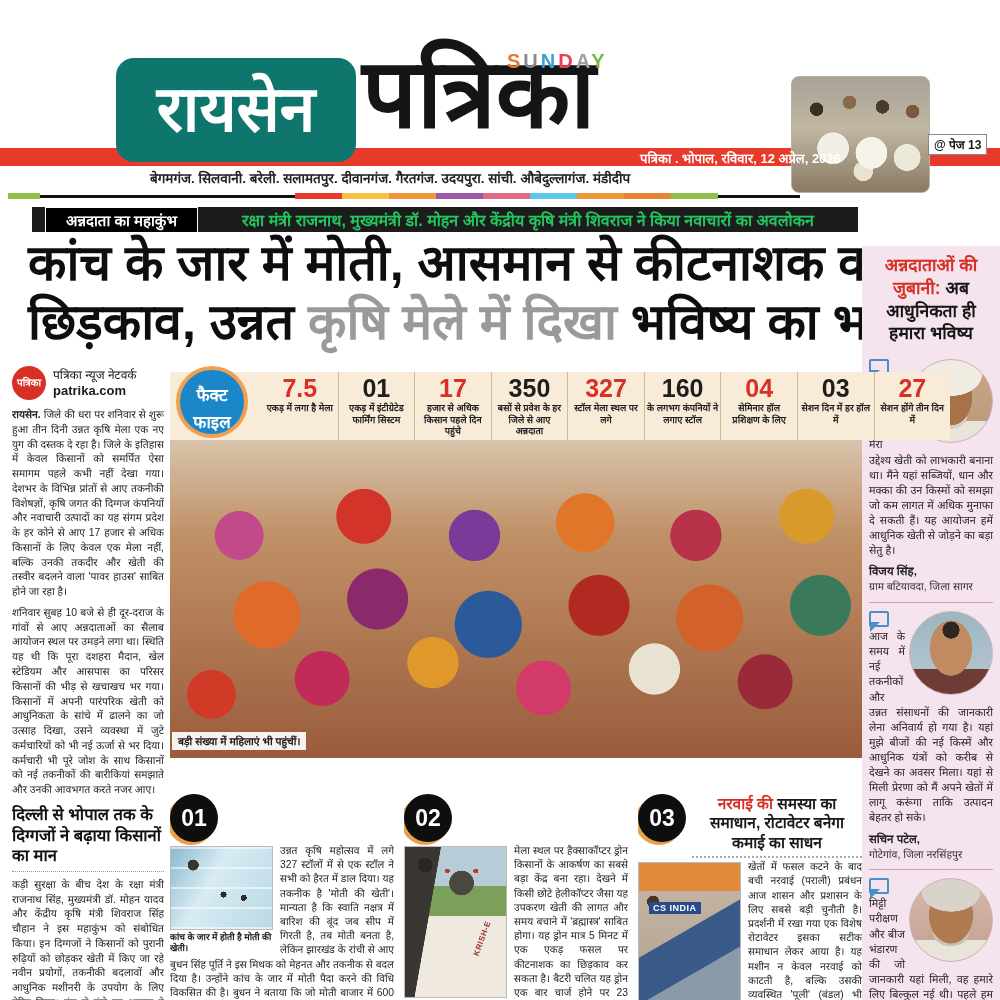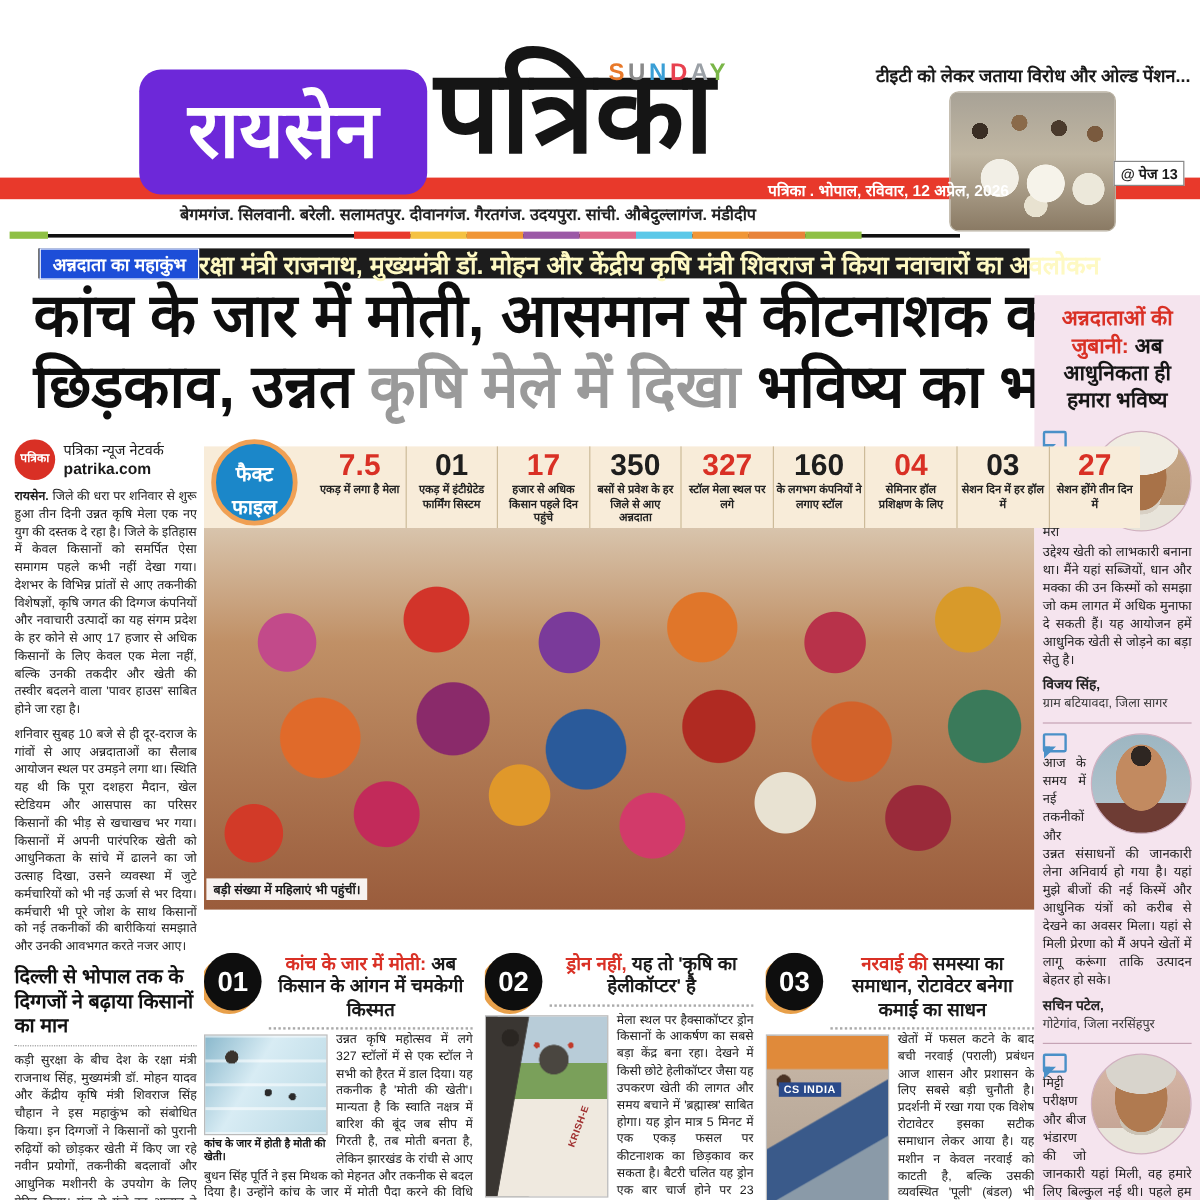--- a/index.html
+++ b/index.html
@@ -1,21 +1,21 @@
 <!DOCTYPE html>
 <html><head>
 <meta charset="utf-8">
 <style>
   html,body{margin:0;padding:0;background:#e8e8e8;}
   .page{position:relative;width:1000px;height:1000px;background:#ffffff;overflow:hidden;
         font-family:"Liberation Sans",sans-serif;color:#1a1a1a;margin:0 auto;}
 
   
   .red-band{position:absolute;left:0;top:148px;width:1000px;height:18px;background:#e8392b;}
-  .masthead-blue{position:absolute;left:116px;top:58px;width:240px;height:104px;background:#6d28d9;
+  .masthead-blue{position:absolute;left:116px;top:58px;width:240px;height:104px;background:#0f766e;
     border-radius:18px;color:#fff;font-size:64px;font-weight:bold;text-align:center;line-height:102px;z-index:3;}
   .masthead-brand{position:absolute;left:362px;top:36px;font-size:97px;font-weight:bold;color:#151515;
     line-height:1.2;z-index:2;white-space:nowrap;}
   .sunday{position:absolute;left:507px;top:50px;font-size:20px;font-weight:bold;letter-spacing:3px;z-index:4;}
   .sunday span:nth-child(1){color:#e8792a}.sunday span:nth-child(2){color:#8a8a8a}
   .sunday span:nth-child(3){color:#3a9fd6}.sunday span:nth-child(4){color:#e8414f}
   .sunday span:nth-child(5){color:#9aa0a6}.sunday span:nth-child(6){color:#7ab648}
   .dateline{position:absolute;left:640px;top:149px;color:#fff;font-size:13px;font-weight:bold;z-index:4;white-space:nowrap;}
   .cities{position:absolute;left:150px;top:169px;width:680px;text-align:left;font-size:13.5px;
     font-weight:bold;white-space:nowrap;color:#222;}
@@ -40,23 +40,23 @@
       radial-gradient(circle 26px at 58% 66%,#f6f3ea 0 60%,transparent 62%),
       radial-gradient(circle 22px at 84% 70%,#ece8da 0 60%,transparent 62%),
       radial-gradient(circle 16px at 52% 82%,#e8e2d0 0 60%,transparent 62%),
       linear-gradient(180deg,#a8a296 0%,#c0b6a2 45%,#8a7a64 100%);}
   .tr-pageref{position:absolute;left:928px;top:134px;background:#fff;border:1px solid #888;
     font-size:12px;font-weight:bold;padding:1px 5px;}
 
   
   .kicker{position:absolute;left:32px;top:207px;width:826px;height:25px;background:#1c1c1c;
     display:flex;align-items:center;z-index:2;}
-  .kicker-badge{background:#1d4ed8;color:#fff;font-weight:bold;padding:2px 10px;margin-left:1px;
+  .kicker-badge{background:#000000;color:#fff;font-weight:bold;padding:2px 20px;margin-left:13px;
     font-size:15px;white-space:nowrap;border:1px solid #fff;}
-  .kicker-text{color:#fef9c3;flex:1;text-align:center;font-size:21px;font-weight:bold;white-space:nowrap;}
+  .kicker-text{color:#22c55e;flex:1;text-align:center;font-size:16px;font-weight:bold;white-space:nowrap;}
 
   
   .headline{position:absolute;left:28px;top:234px;width:832px;font-weight:bold;color:#0e0e0e;
     font-size:50px;line-height:1.18;white-space:nowrap;}
   .headline .gray{color:#9a9a9a;}
 
   
   .factrow{position:absolute;left:170px;top:372px;width:780px;height:68px;background:#f8ecd9;z-index:2;}
   .fact-circle{position:absolute;left:6px;top:-6px;width:72px;height:72px;border-radius:50%;
     background:#1b87c9;border:4px solid #f0a054;color:#fff;font-weight:bold;text-align:center;
@@ -199,21 +199,20 @@
       <i></i>
       <i></i>
       <i></i>
       <i></i>
       <i></i>
       <i></i>
       <i></i>
       <i></i>
     </div>
 
-  <div class="tr-headline">टीइटी को लेकर जताया विरोध और ओल्ड पेंशन...</div>
   <div class="tr-photo"></div>
   <div class="tr-pageref">@ पेज 13</div>
 
   <div class="kicker">
     <span class="kicker-badge">अन्नदाता का महाकुंभ</span>
     <span class="kicker-text">रक्षा मंत्री राजनाथ, मुख्यमंत्री डॉ. मोहन और केंद्रीय कृषि मंत्री शिवराज ने किया नवाचारों का अवलोकन</span>
   </div>
 
   <div class="headline">
     <div>कांच के जार में मोती, आसमान से कीटनाशक का</div>
@@ -281,33 +280,31 @@
 
   <div class="mainphoto">
     <div class="photo-caption">बड़ी संख्या में महिलाएं भी पहुंचीं।</div>
   </div>
 
   <div class="stories">
 
     <div class="story">
       <div class="story-head">
         <div class="story-num">01</div>
-        <div class="story-title"><span class="red">कांच के जार में मोती:</span><span> अब किसान के आंगन में चमकेगी किस्मत</span></div>
       </div>
       <div class="photo-wrap">
         <div class="story-photo sp1"></div>
         <div class="sp-caption">कांच के जार में होती है मोती की खेती।</div>
       </div>
       <div class="story-body">उन्नत कृषि महोत्सव में लगे 327 स्टॉलों में से एक स्टॉल ने सभी को हैरत में डाल दिया। यह तकनीक है 'मोती की खेती'। मान्यता है कि स्वाति नक्षत्र में बारिश की बूंद जब सीप में गिरती है, तब मोती बनता है, लेकिन झारखंड के रांची से आए बुधन सिंह पूर्ति ने इस मिथक को मेहनत और तकनीक से बदल दिया है। उन्होंने कांच के जार में मोती पैदा करने की विधि विकसित की है। बुधन ने बताया कि जो मोती बाजार में 600 रुपए रत्ती मिलता है, उसे घर में मात्र 50-60 रुपए की सीप खरीदकर पैदा किया जा सकता है। उन्होंने किसानों को इसके प्रशिक्षण और सीप उपलब्ध कराने का भरोसा भी दिया, जो</div>
     </div>
 
     <div class="story">
       <div class="story-head">
         <div class="story-num">02</div>
-        <div class="story-title"><span class="red">ड्रोन नहीं,</span><span> यह तो 'कृषि का हेलीकॉप्टर' है</span></div>
       </div>
       <div class="photo-wrap">
         <div class="story-photo sp2">
           <span class="sp-label">KRISH-E</span>
         </div>
       </div>
       <div class="story-body">मेला स्थल पर हैक्साकॉप्टर ड्रोन किसानों के आकर्षण का सबसे बड़ा केंद्र बना रहा। देखने में किसी छोटे हेलीकॉप्टर जैसा यह उपकरण खेती की लागत और समय बचाने में 'ब्रह्मास्त्र' साबित होगा। यह ड्रोन मात्र 5 मिनट में एक एकड़ फसल पर कीटनाशक का छिड़काव कर सकता है। बैटरी चलित यह ड्रोन एक बार चार्ज होने पर 23 मिनट तक हवा में उड़कर चार एकड़ से अधिक क्षेत्र को कवर कर लेता है। रिमोट से नियंत्रित होने वाली इस तकनीक ने किसानों को यह अहसास करा दिया कि भविष्य की</div>
     </div>
 
     <div class="story">

